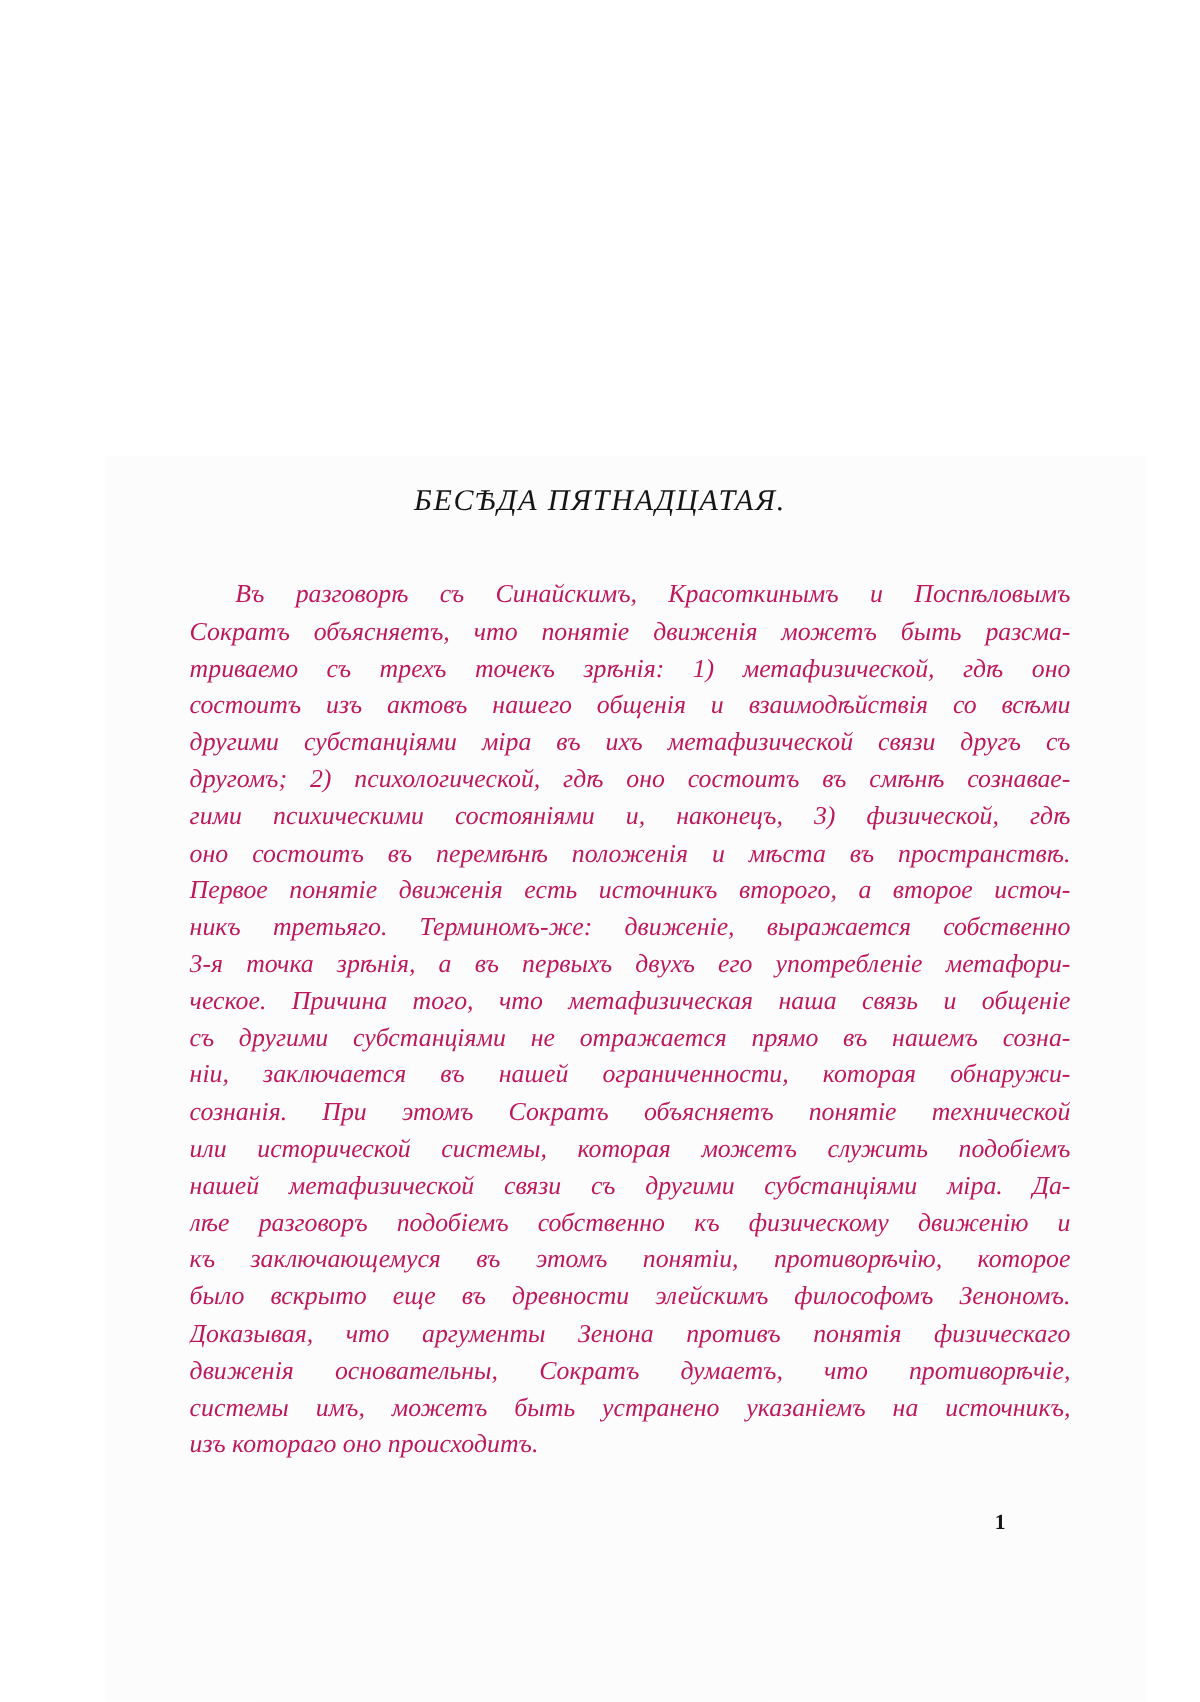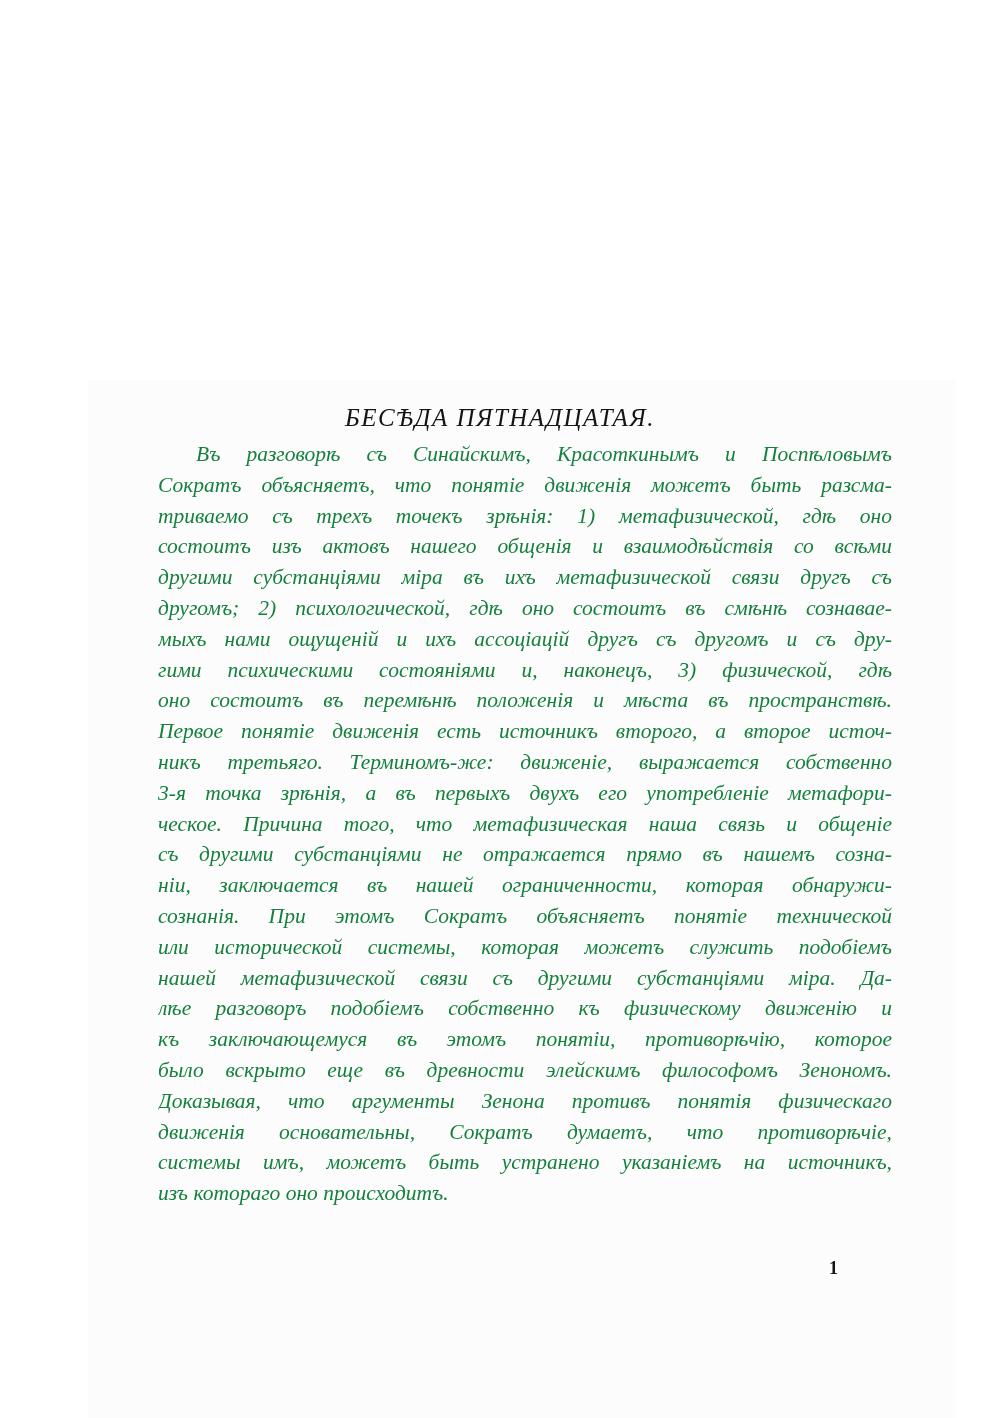--- a/index.html
+++ b/index.html
@@ -31,26 +31,26 @@
       text-align: center;
       font-family: "Liberation Serif", "DejaVu Serif", serif;
       font-style: italic;
       font-size: 25px;
       letter-spacing: 1.5px;
       color: #151515;
     }
     .text-block {
       position: absolute;
       left: 158px;
-      top: 439px;
+      top: 480px;
       width: 734px;
       font-family: "Liberation Serif", "DejaVu Serif", serif;
       font-style: italic;
       font-size: 21.5px;
-      color: #15803d;
+      color: #be185d;
     }
     .line {
       height: 30.8px;
       line-height: 30.8px;
       white-space: nowrap;
       text-align: justify;
       text-align-last: justify;
       overflow: hidden;
     }
     .line.first {
@@ -76,21 +76,20 @@
 
 <h1 class="title" style="margin:0;font-weight:normal;">БЕСѢДА ПЯТНАДЦАТАЯ.</h1>
 
 <div class="text-block">
   <div class="line first">Въ разговорѣ съ Синайскимъ, Красоткинымъ и Поспѣловымъ</div>
   <div class="line">Сократъ объясняетъ, что понятіе движенія можетъ быть разсма-</div>
   <div class="line">триваемо съ трехъ точекъ зрѣнія: 1) метафизической, гдѣ оно</div>
   <div class="line">состоитъ изъ актовъ нашего общенія и взаимодѣйствія со всѣми</div>
   <div class="line">другими субстанціями міра въ ихъ метафизической связи другъ съ</div>
   <div class="line">другомъ; 2) психологической, гдѣ оно состоитъ въ смѣнѣ сознавае-</div>
-  <div class="line">мыхъ нами ощущеній и ихъ ассоціацій другъ съ другомъ и съ дру-</div>
   <div class="line">гими психическими состояніями и, наконецъ, 3) физической, гдѣ</div>
   <div class="line">оно состоитъ въ перемѣнѣ положенія и мѣста въ пространствѣ.</div>
   <div class="line">Первое понятіе движенія есть источникъ второго, а второе источ-</div>
   <div class="line">никъ третьяго. Терминомъ-же: движеніе, выражается собственно</div>
   <div class="line">3-я точка зрѣнія, а въ первыхъ двухъ его употребленіе метафори-</div>
   <div class="line">ческое. Причина того, что метафизическая наша связь и общеніе</div>
   <div class="line">съ другими субстанціями не отражается прямо въ нашемъ созна-</div>
   <div class="line">ніи, заключается въ нашей ограниченности, которая обнаружи-</div>
   <div class="line">сознанія. При этомъ Сократъ объясняетъ понятіе технической</div>
   <div class="line">или исторической системы, которая можетъ служить подобіемъ</div>

